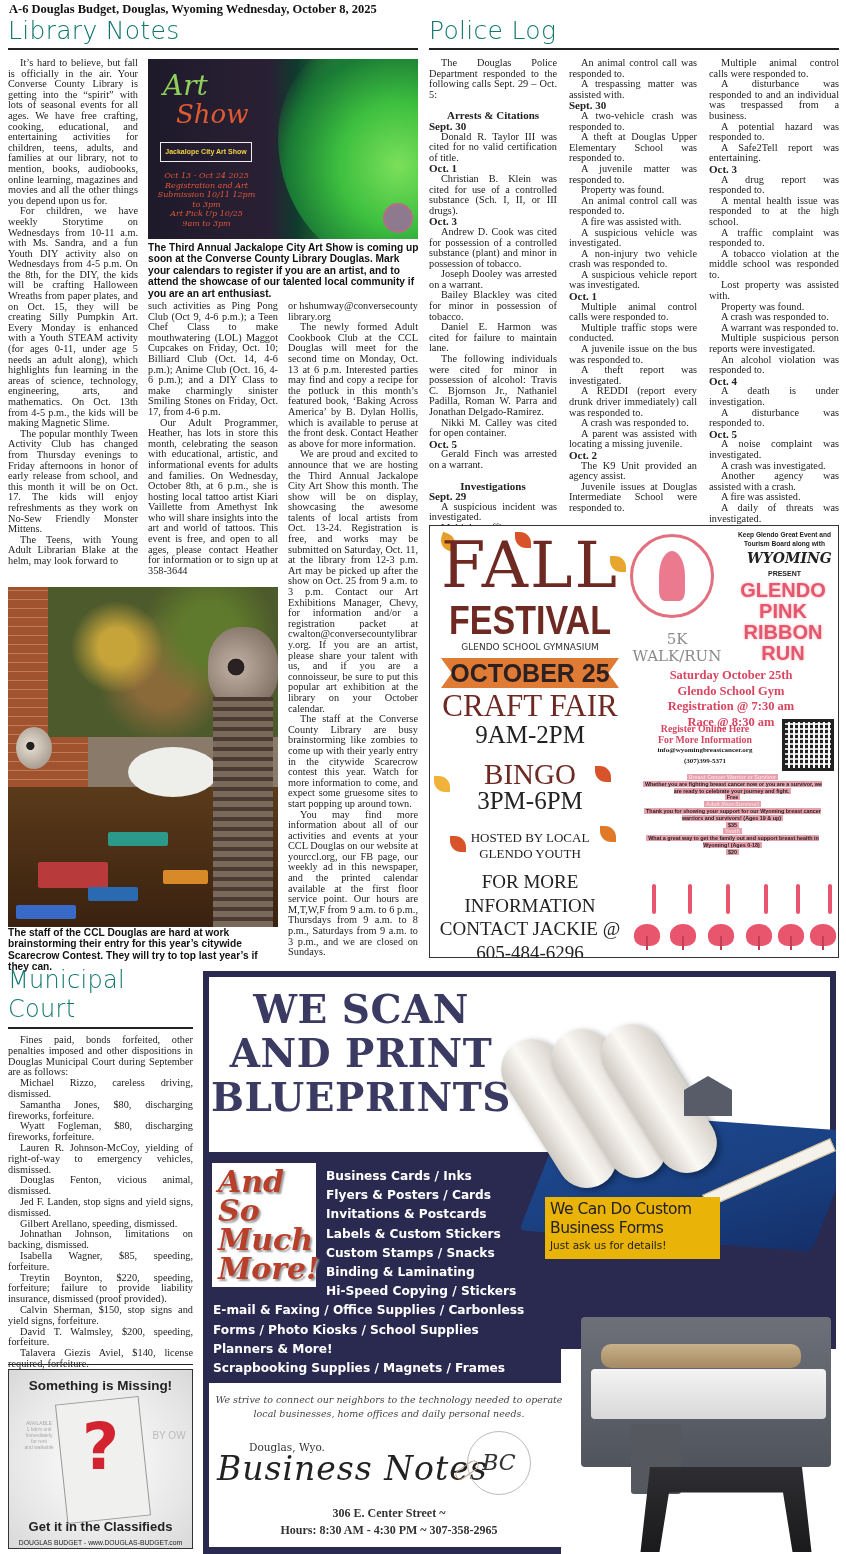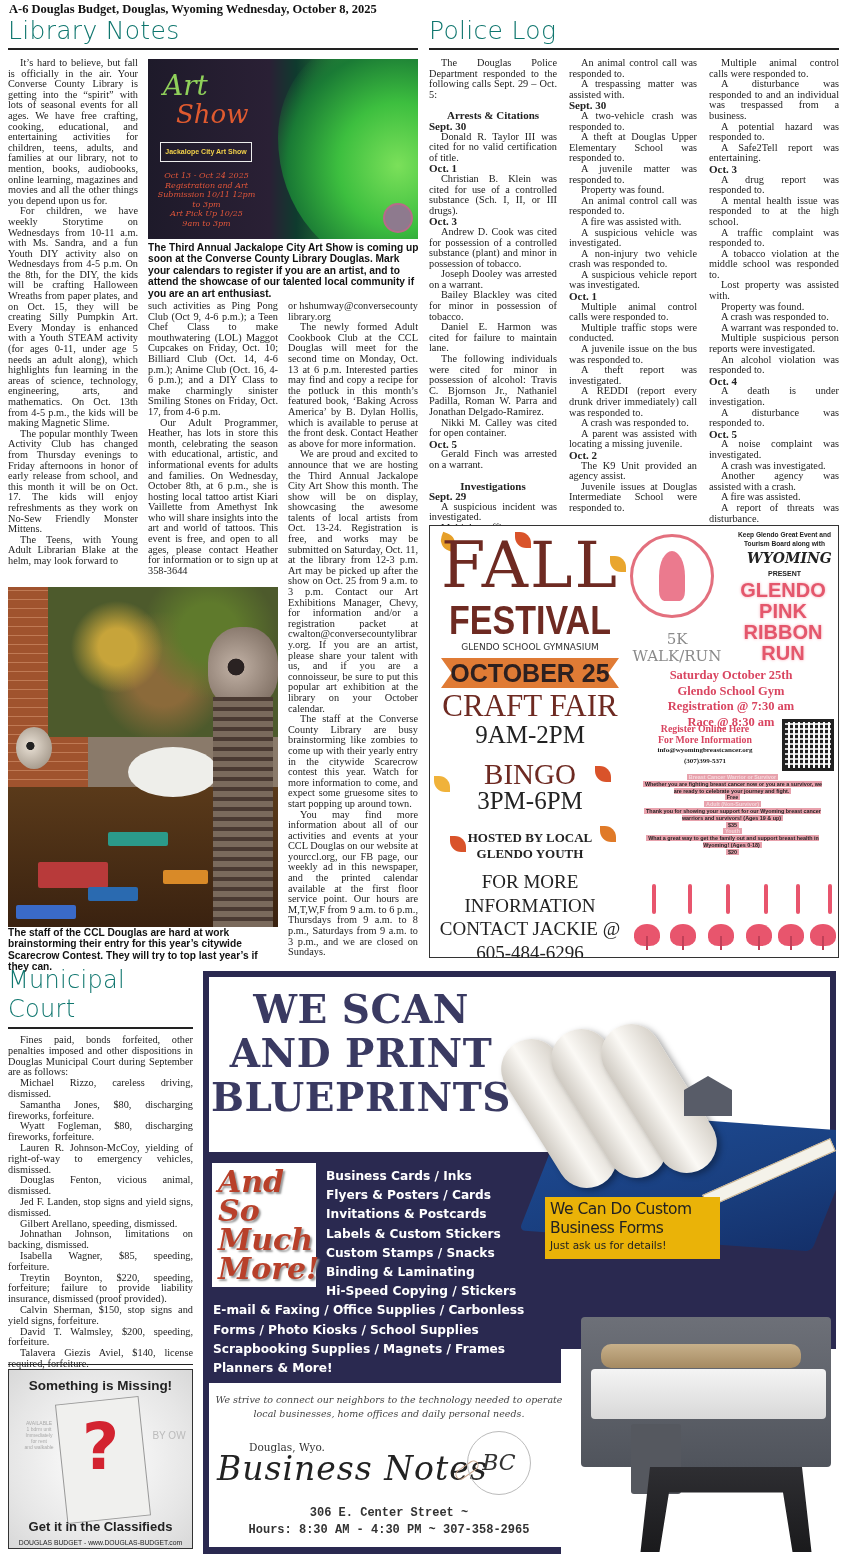--- a/index.html
+++ b/index.html
@@ -37,21 +37,21 @@
   .adbox { border: 1.5px solid #333; }
   .fall { left: 429px; top: 525px; width: 410px; height: 433px; background: #fff; overflow: hidden; }
   .fall .left { position: absolute; left: 0; top: 0; width: 200px; height: 100%; text-align: center; }
   .fall .fallword { font-family: "DejaVu Serif", serif; font-size: 64px; color: #6e2a22; letter-spacing: 2px; margin-top: 4px; line-height: 70px; }
   .fall .festival { font-family: "Liberation Sans", sans-serif; font-weight: bold; font-size: 34px; color: #6e2a22; transform: scaleY(1.2); margin-top: 2px; line-height: 36px; }
   .fall .gym { font-family: "DejaVu Sans", sans-serif; font-size: 9px; color: #333; margin-top: 4px; }
   .fall .banner { margin: 6px auto 0; width: 178px; height: 30px; background: #e07b35; clip-path: polygon(0 0, 100% 0, 94% 50%, 100% 100%, 0 100%, 6% 50%); font-family: "Liberation Sans", sans-serif; font-weight: bold; font-size: 25px; line-height: 30px; color: #2d2020; }
   .fall .craft { font-family: "Liberation Serif", serif; font-size: 31px; color: #6e2a22; line-height: 32px; margin-top: 2px; }
   .fall .time { font-family: "Liberation Serif", serif; font-size: 25px; color: #222; line-height: 26px; }
   .fall .bingo { font-family: "Liberation Serif", serif; font-size: 29px; color: #6e2a22; margin-top: 12px; line-height: 28px; }
-  .fall .hosted { font-family: "Liberation Serif", serif; font-weight: bold; font-size: 13px; color: #222; margin-top: 16px; line-height: 16px; }
+  .fall .hosted { font-family: "Liberation Serif", serif; font-weight: normal; font-size: 13px; color: #222; margin-top: 16px; line-height: 16px; }
   .fall .info { font-family: "Liberation Serif", serif; font-size: 19px; color: #222; margin-top: 8px; line-height: 23.5px; text-align: center; }
   .fall .leaf { position: absolute; width: 16px; height: 16px; border-radius: 0 70% 0 70%; }
   .fall .right { position: absolute; left: 192px; top: 0; width: 218px; height: 100%; text-align: center; }
   .pinkring { position: absolute; left: 8px; top: 8px; width: 84px; height: 84px; border-radius: 50%; border: 3px solid #e3707e; }
   .pinkring .flam { position: absolute; left: 26px; top: 14px; width: 26px; height: 50px; border-radius: 50% 50% 20% 20%; background: #e8637a; opacity: 0.85; }
   .walk { position: absolute; left: 0; top: 105px; width: 110px; font-family: "DejaVu Serif", serif; font-size: 15px; color: #8a8a8a; line-height: 17px; }
   .keep { position: absolute; left: 110px; top: 4px; width: 105px; font-family: "Liberation Sans", sans-serif; font-weight: bold; font-size: 6.6px; line-height: 9px; color: #222; }
   .wy { position: absolute; left: 125px; top: 24px; font-family: "DejaVu Serif", serif; font-style: italic; font-weight: bold; font-size: 14px; color: #222; }
   .present { position: absolute; left: 110px; top: 44px; width: 105px; font-family: "Liberation Sans", sans-serif; font-weight: bold; font-size: 7px; color: #222; }
   .glendo { position: absolute; left: 105px; top: 54px; width: 112px; font-family: "Liberation Sans", sans-serif; font-weight: bold; font-size: 20px; line-height: 21px; color: #e4576c; text-shadow: 0 0 3px #f4aab5; }
@@ -91,21 +91,21 @@
   .bc .custom .l3 { font-size: 10.5px; line-height: 14px; }
   .bc .andso { position: absolute; left: 9px; top: 192px; width: 104px; height: 124px; background: #fff; font-family: "DejaVu Serif", serif; font-style: italic; font-weight: bold; color: #b8402a; font-size: 30px; line-height: 29px; padding: 4px 6px; text-shadow: 2px 2px 2px #999; }
   .bc .services { position: absolute; left: 10px; top: 196px; width: 340px; font-family: "DejaVu Sans", sans-serif; font-weight: bold; font-size: 12.2px; line-height: 19.2px; color: #fff; }
   .bc .services .indent { padding-left: 113px; }
   .bc .white-bot { position: absolute; left: 6px; top: 412px; width: 360px; height: 164px; background: #fff; text-align: center; }
   .bc .motto { font-family: "DejaVu Serif", serif; font-style: italic; font-size: 9.5px; line-height: 14px; color: #444; margin-top: 10px; }
   .bc .dw { position: absolute; left: 40px; top: 58px; font-family: "DejaVu Serif", serif; font-size: 10.5px; color: #333; }
   .bc .script { position: absolute; left: 8px; top: 66px; font-family: "DejaVu Serif", serif; font-style: italic; font-size: 33px; color: #222; letter-spacing: 1px; }
   .bc .bcring { position: absolute; left: 258px; top: 48px; width: 64px; height: 64px; border-radius: 50%; border: 1px solid #bbb; font-family: "DejaVu Serif", serif; font-style: italic; font-size: 22px; line-height: 62px; color: #333; }
   .bc .clip { position: absolute; left: 245px; top: 82px; width: 26px; height: 10px; border: 1.5px solid #c8a48a; border-radius: 6px; transform: rotate(-35deg); }
-  .bc .addr { position: absolute; left: 0; top: 122px; width: 100%; font-family: Liberation Mono, monospace; font-weight: bold; font-size: 12px; line-height: 17px; color: #333; }
+  .bc .addr { position: absolute; left: 0; top: 122px; width: 100%; font-family: Liberation Serif, serif; font-weight: bold; font-size: 12px; line-height: 17px; color: #333; }
   .bc .printer { position: absolute; left: 358px; top: 318px; width: 275px; height: 265px; }
   .bc .printer .bg { position: absolute; left: 0; top: 60px; width: 275px; height: 205px; background: #fff; }
   .bc .printer .body { position: absolute; left: 20px; top: 28px; width: 250px; height: 150px; background: linear-gradient(#6d7078, #50545c); border-radius: 4px; }
   .bc .printer .paper { position: absolute; left: 30px; top: 80px; width: 235px; height: 50px; background: linear-gradient(#f4f4f4, #d8d8d8); border-radius: 4px; }
   .bc .printer .roll2 { position: absolute; left: 40px; top: 55px; width: 200px; height: 24px; background: linear-gradient(#c7b08a, #a58a62); border-radius: 10px; }
   .bc .printer .legs { position: absolute; left: 70px; top: 178px; width: 190px; height: 85px; background: linear-gradient(#2e2e32, #1a1a1c); clip-path: polygon(10% 0, 90% 0, 95% 100%, 85% 100%, 80% 30%, 20% 30%, 15% 100%, 5% 100%); }
   .bc .printer .side { position: absolute; left: 70px; top: 135px; width: 50px; height: 70px; background: #55585f; border-radius: 3px; }
 </style>
 </head>
 <body>
@@ -237,21 +237,21 @@
   <p>Multiple suspicious person reports were investigated.</p>
   <p>An alcohol violation was responded to.</p>
   <p class="dh">Oct. 4</p>
   <p>A death is under investigation.</p>
   <p>A disturbance was responded to.</p>
   <p class="dh">Oct. 5</p>
   <p>A noise complaint was investigated.</p>
   <p>A crash was investigated.</p>
   <p>Another agency was assisted with a crash.</p>
   <p>A fire was assisted.</p>
-  <p>A report of threats was disturbance.</p>
+  <p>A daily of threats was investigated.</p>
   <p>A warrant was responded to.</p>
 </div>
 
 <div class="abs fall adbox">
   <div class="leaf" style="left:10px; top:8px; background:#e6a02a; transform:rotate(20deg);"></div>
   <div class="leaf" style="left:85px; top:6px; background:#d9532a;"></div>
   <div class="leaf" style="left:180px; top:30px; background:#e9a62e;"></div>
   <div class="leaf" style="left:4px; top:250px; background:#f0b23a;"></div>
   <div class="leaf" style="left:165px; top:240px; background:#d9532a;"></div>
   <div class="leaf" style="left:20px; top:310px; background:#d9532a;"></div>
@@ -398,22 +398,22 @@
   <div class="services">
     <div class="indent">Business Cards / Inks</div>
     <div class="indent">Flyers &amp; Posters / Cards</div>
     <div class="indent">Invitations &amp; Postcards</div>
     <div class="indent">Labels &amp; Custom Stickers</div>
     <div class="indent">Custom Stamps / Snacks</div>
     <div class="indent">Binding &amp; Laminating</div>
     <div class="indent">Hi-Speed Copying / Stickers</div>
     <div>E-mail &amp; Faxing / Office Supplies / Carbonless</div>
     <div>Forms / Photo Kiosks / School Supplies</div>
+    <div>Planners &amp; More!</div>
     <div>Scrapbooking Supplies / Magnets / Frames</div>
-    <div>Planners &amp; More!</div>
   </div>
   <div class="custom">
     <div class="l1">We Can Do Custom</div>
     <div class="l1">Business Forms</div>
     <div class="l3">Just ask us for details!</div>
   </div>
   <div class="printer">
     <div class="bg"></div>
     <div class="body"></div>
     <div class="roll2"></div>

